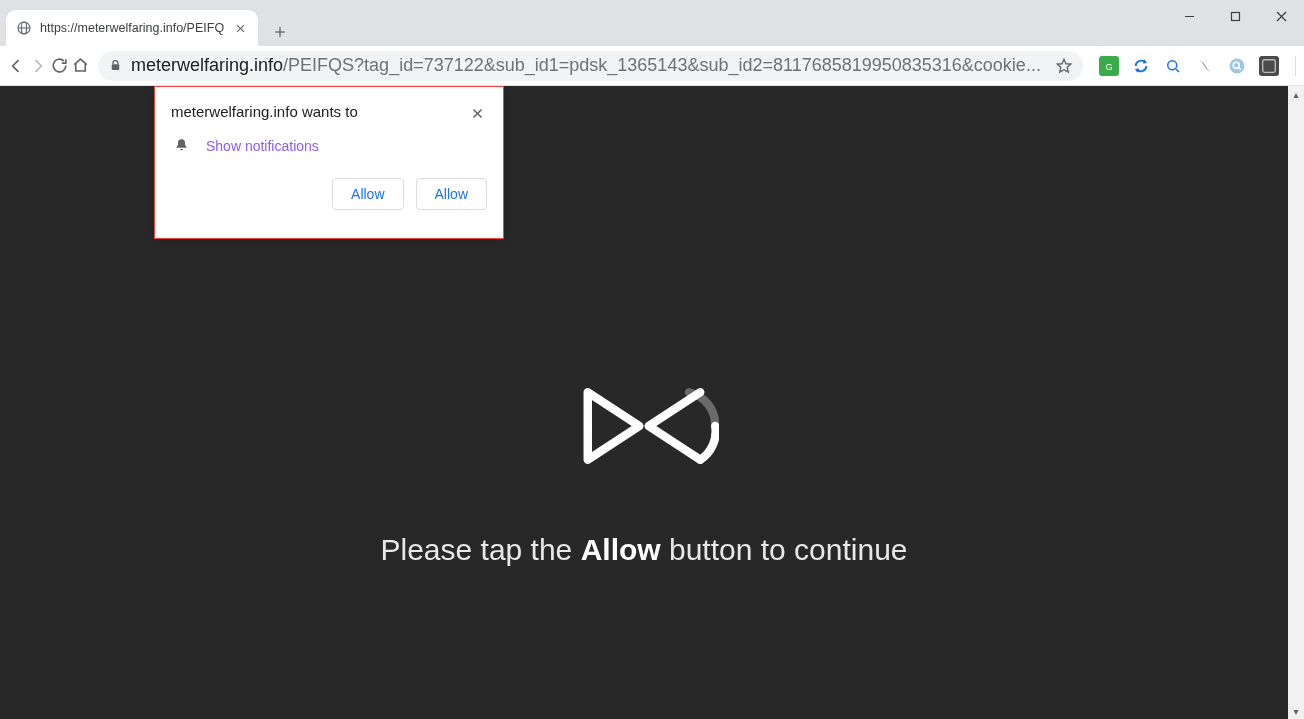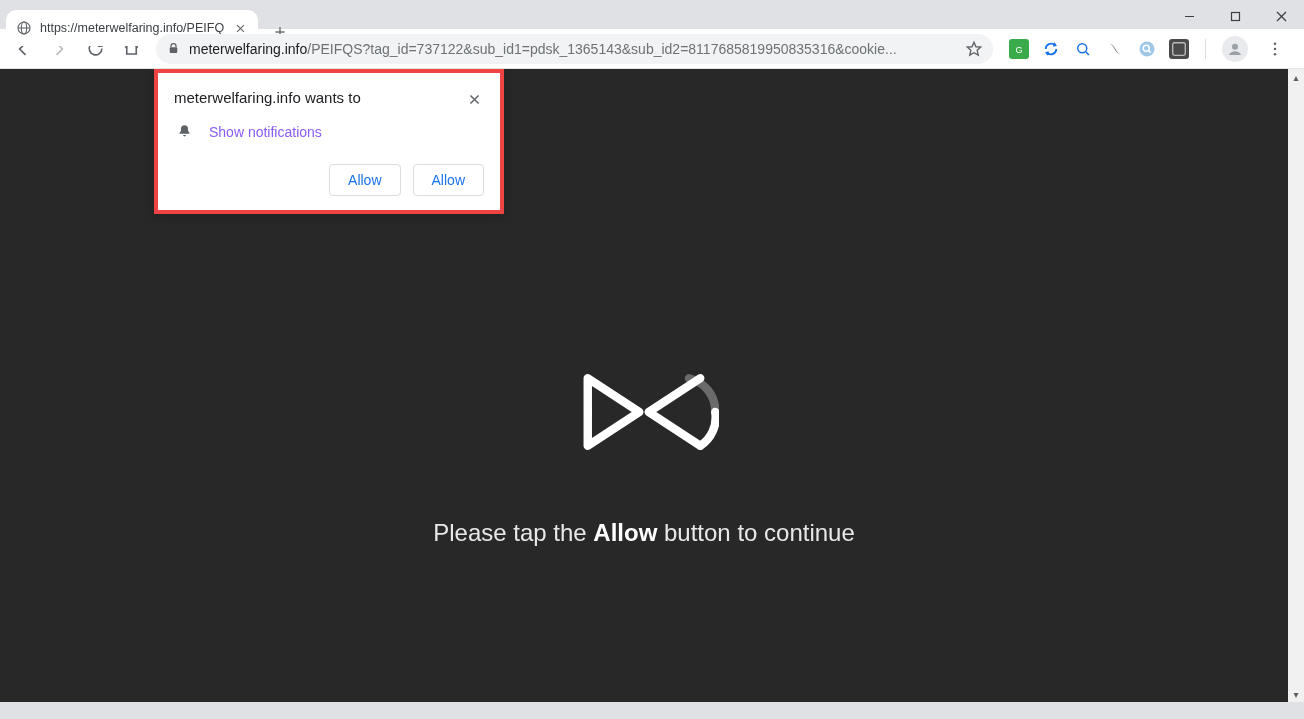--- a/index.html
+++ b/index.html
@@ -1,20 +1,20 @@
 <!DOCTYPE html>
 <html><head>
 <meta charset="utf-8">
 <style>
   * { box-sizing: border-box; margin: 0; padding: 0; }
   html, body { width: 100%; height: 100%; font-family: "Segoe UI", Arial, sans-serif; overflow: hidden; }
   body { background: #dfe1e5; }
 
   
-  .titlebar { height: 29px; background: #dfe1e5; display: flex; align-items: flex-start; position: relative; border-radius: 23px; }
+  .titlebar { height: 46px; background: #dfe1e5; display: flex; align-items: flex-start; position: relative; border-radius: 23px; }
   .tabs-strip { display: flex; align-items: flex-end; height: 46px; padding-left: 6px; }
   .tab {
     display: flex; align-items: center; gap: 8px;
     background: #ffffff; height: 36px; margin-top: 10px;
     border-top-left-radius: 10px; border-top-right-radius: 10px;
     padding: 0 10px; min-width: 250px; max-width: 260px;
     font-size: 12.5px; color: #3c4043;
   }
   .tab .favicon { width: 16px; height: 16px; display: flex; align-items: center; justify-content: center; }
   .tab .tab-title { flex: 1; white-space: nowrap; overflow: hidden; text-overflow: ellipsis; }
@@ -24,21 +24,21 @@
   .win-btn { width: 46px; height: 32px; display: flex; align-items: center; justify-content: center; color: #3c4043; cursor: pointer; }
   .win-btn svg { width: 11px; height: 11px; }
 
   
   .toolbar { height: 40px; background: #ffffff; display: flex; align-items: center; padding: 0 6px; gap: 2px; border-bottom: 1px solid #e4e4e4; }
   .nav-btn { width: 34px; height: 34px; display: flex; align-items: center; justify-content: center; border-radius: 50%; cursor: pointer; color: #5f6368; }
   .nav-btn.disabled { color: #b9bbbe; cursor: default; }
   .omnibox {
     flex: 1; height: 30px; background: #f1f3f4; border-radius: 16px;
     display: flex; align-items: center; padding: 0 10px; gap: 8px; margin: 0 6px;
-    color: #202124; font-size: 14px; position: relative;
+    color: #202124; font-size: 18px; position: relative;
   }
   .omnibox .lock { color: #5f6368; display: flex; }
   .omnibox .url { flex: 1; white-space: nowrap; overflow: hidden; text-overflow: ellipsis; }
   .omnibox .url .host { color: #202124; }
   .omnibox .url .path { color: #6d7276; }
   .omnibox .ellipsis { color: #6d7276; }
   .omnibox .star { color: #5f6368; display: flex; cursor: pointer; padding-left: 6px; }
   .ext-icons { display: flex; align-items: center; gap: 12px; padding: 0 8px; }
   .ext { width: 20px; height: 20px; display: flex; align-items: center; justify-content: center; cursor: pointer; }
   .ext svg { width: 18px; height: 18px; }
@@ -52,29 +52,29 @@
   .viewport { position: relative; height: calc(100% - 86px); background: #fff; display: flex; }
   .page { flex: 1; background: #282828; display: flex; align-items: center; justify-content: center; position: relative; overflow: hidden; }
   .scrollbar { width: 16px; background: #f1f1f1; position: relative; }
   .scroll-up, .scroll-down { position: absolute; left:0; width:16px; height:16px; display:flex; align-items:center; justify-content:center; color:#606060; font-size:10px; cursor:pointer; }
   .scroll-up { top: 0; }
   .scroll-down { bottom: 0; }
 
   .page-inner { text-align: center; color: #fff; transform: translateY(70px); }
   .spinner-wrap { display: flex; justify-content: center; margin-bottom: 60px; }
   .spinner { width: 150px; height: 94px; }
-  .page-msg { font-size: 24px; color: #e8e8e8; }
+  .page-msg { font-size: 30px; color: #e8e8e8; }
   .page-msg .bold { font-weight: 700; color: #ffffff; }
 
   
   .perm-popup {
     position: absolute; left: 154px; top: 0;
-    width: 350px; background: #fff; border: 4px solid #ef4444;
+    width: 350px; background: #fff; border: 1px solid #ef4444;
     box-shadow: 0 2px 10px rgba(0,0,0,.2);
-    padding: 16px 16px 14px 16px;
+    padding: 16px 16px 28px 16px;
   }
   .perm-header { display: flex; align-items: flex-start; justify-content: space-between; }
   .perm-title { font-size: 15px; color: #202124; }
   .perm-close { cursor: pointer; color: #5f6368; width: 20px; height: 20px; display: flex; align-items: center; justify-content: center; }
   .perm-row { display: flex; align-items: center; gap: 16px; margin-top: 14px; padding-left: 2px; }
   .perm-row .bell { color: #5f6368; display:flex; }
   .perm-row .label { font-size: 14px; color: #8b5cf6; }
   .perm-actions { display: flex; justify-content: flex-end; gap: 12px; margin-top: 24px; }
   .perm-btn {
     border: 1px solid #dadce0; background: #fff; color: #1a73e8;

